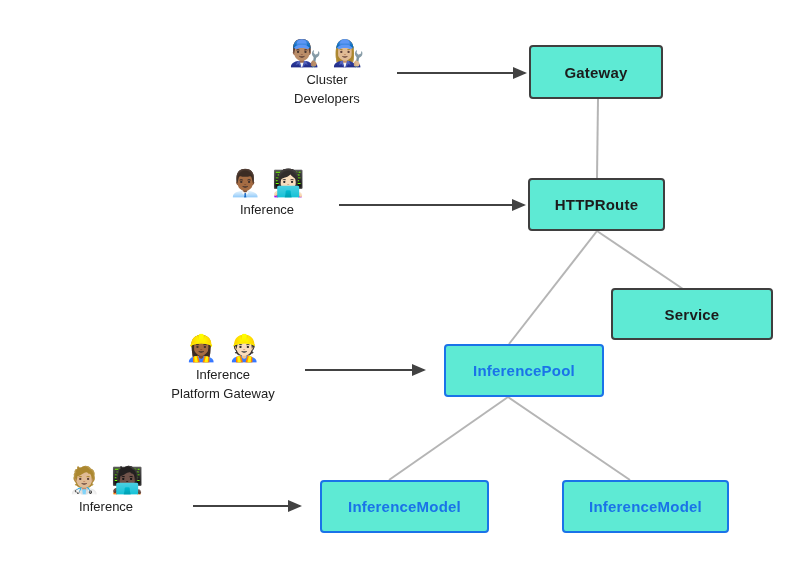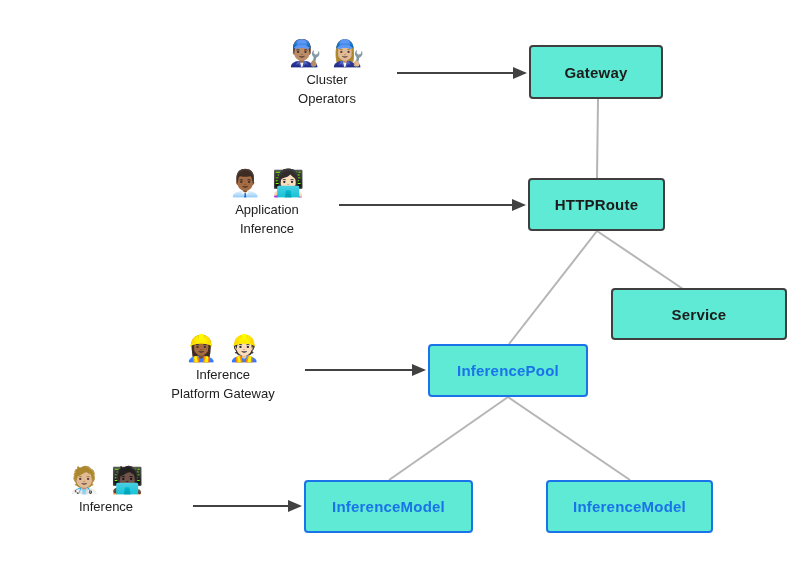--- a/index.html
+++ b/index.html
@@ -7,24 +7,24 @@
     position:relative;width:800px;height:572px;background:#ffffff;
     font-family:"Liberation Sans","DejaVu Sans",sans-serif;overflow:hidden;
   }
   .edge-layer{position:absolute;left:0;top:0;width:800px;height:572px;z-index:0;}
   .node{
     position:absolute;z-index:2;display:flex;align-items:center;justify-content:center;
     background:#5eead4;border:2px solid #3f3f3f;border-radius:4px;
     font-weight:bold;font-size:15px;color:#1c1c1c;box-sizing:border-box;
     letter-spacing:0.2px;
   }
-  .node.blue{border-color:#1a73e8;color:#1a73e8;}
+  .node.blue{border-color:#1a73e8;color:#1a73e8;margin-left:16px;}
   #node-gateway{left:529px;top:45px;width:134px;height:54px;}
   #node-httproute{left:528px;top:178px;width:137px;height:53px;}
-  #node-service{left:611px;top:288px;width:176px;height:52px;}
+  #node-service{left:611px;top:288px;width:162px;height:52px;}
   #node-inferencepool{left:428px;top:344px;width:160px;height:53px;}
   #node-inferencemodel-left{left:304px;top:480px;width:169px;height:53px;}
   #node-inferencemodel-right{left:546px;top:480px;width:167px;height:53px;}
   .persona{position:absolute;z-index:2;text-align:center;color:#212121;}
   .persona .emojis{font-size:26px;line-height:34px;word-spacing:4px;white-space:nowrap;}
   .persona .label-line{font-size:13px;line-height:19px;white-space:nowrap;}
   .persona .label-line:first-of-type{margin-top:5px;}
   #persona-cluster-operators{left:252px;top:36px;width:150px;}
   #persona-application-developers{left:192px;top:166px;width:150px;}
   #persona-inference-platform-owners{left:148px;top:331px;width:150px;}
@@ -50,26 +50,25 @@
 
     <line x1="397" y1="73" x2="525" y2="73" stroke="#424242" stroke-width="2" marker-end="url(#arrowhead)"></line>
     <line x1="339" y1="205" x2="524" y2="205" stroke="#424242" stroke-width="2" marker-end="url(#arrowhead)"></line>
     <line x1="305" y1="370" x2="424" y2="370" stroke="#424242" stroke-width="2" marker-end="url(#arrowhead)"></line>
     <line x1="193" y1="506" x2="300" y2="506" stroke="#424242" stroke-width="2" marker-end="url(#arrowhead)"></line>
   </svg>
 
   <div class="persona" id="persona-cluster-operators">
     <div class="emojis">👨🏽‍🔧 👩🏼‍🔧</div>
     <div class="label-line">Cluster</div>
-    <div class="label-line">Operators</div>
+    <div class="label-line">Developers</div>
   </div>
 
   <div class="persona" id="persona-application-developers">
     <div class="emojis">👨🏾‍💼 👩🏻‍💻</div>
-    <div class="label-line">Application</div>
     <div class="label-line">Inference</div>
   </div>
 
   <div class="persona" id="persona-inference-platform-owners">
     <div class="emojis">👷🏾‍♀️ 👷🏻</div>
     <div class="label-line">Inference</div>
     <div class="label-line">Platform Gateway</div>
   </div>
 
   <div class="persona" id="persona-inference-workload-owners">

